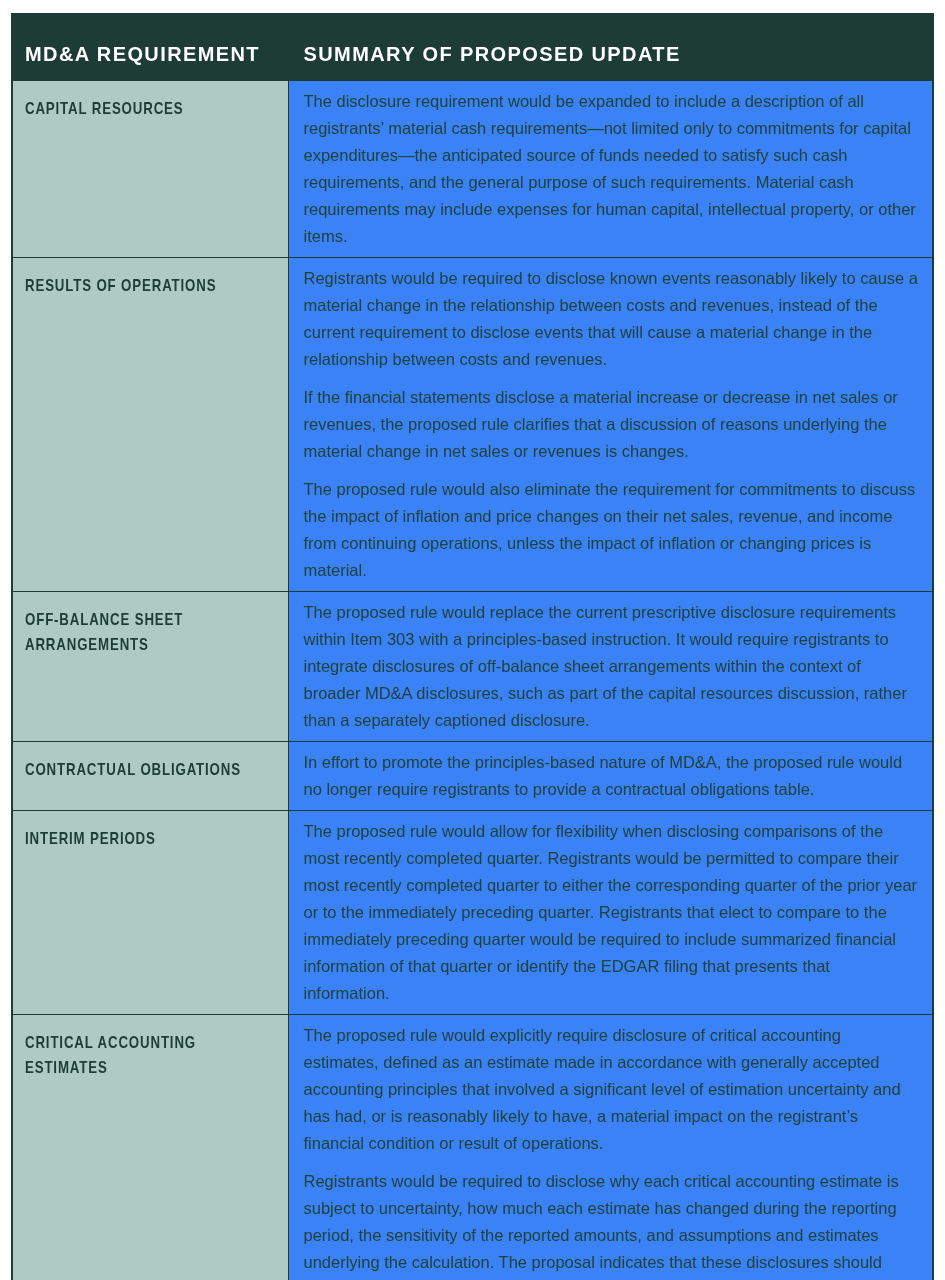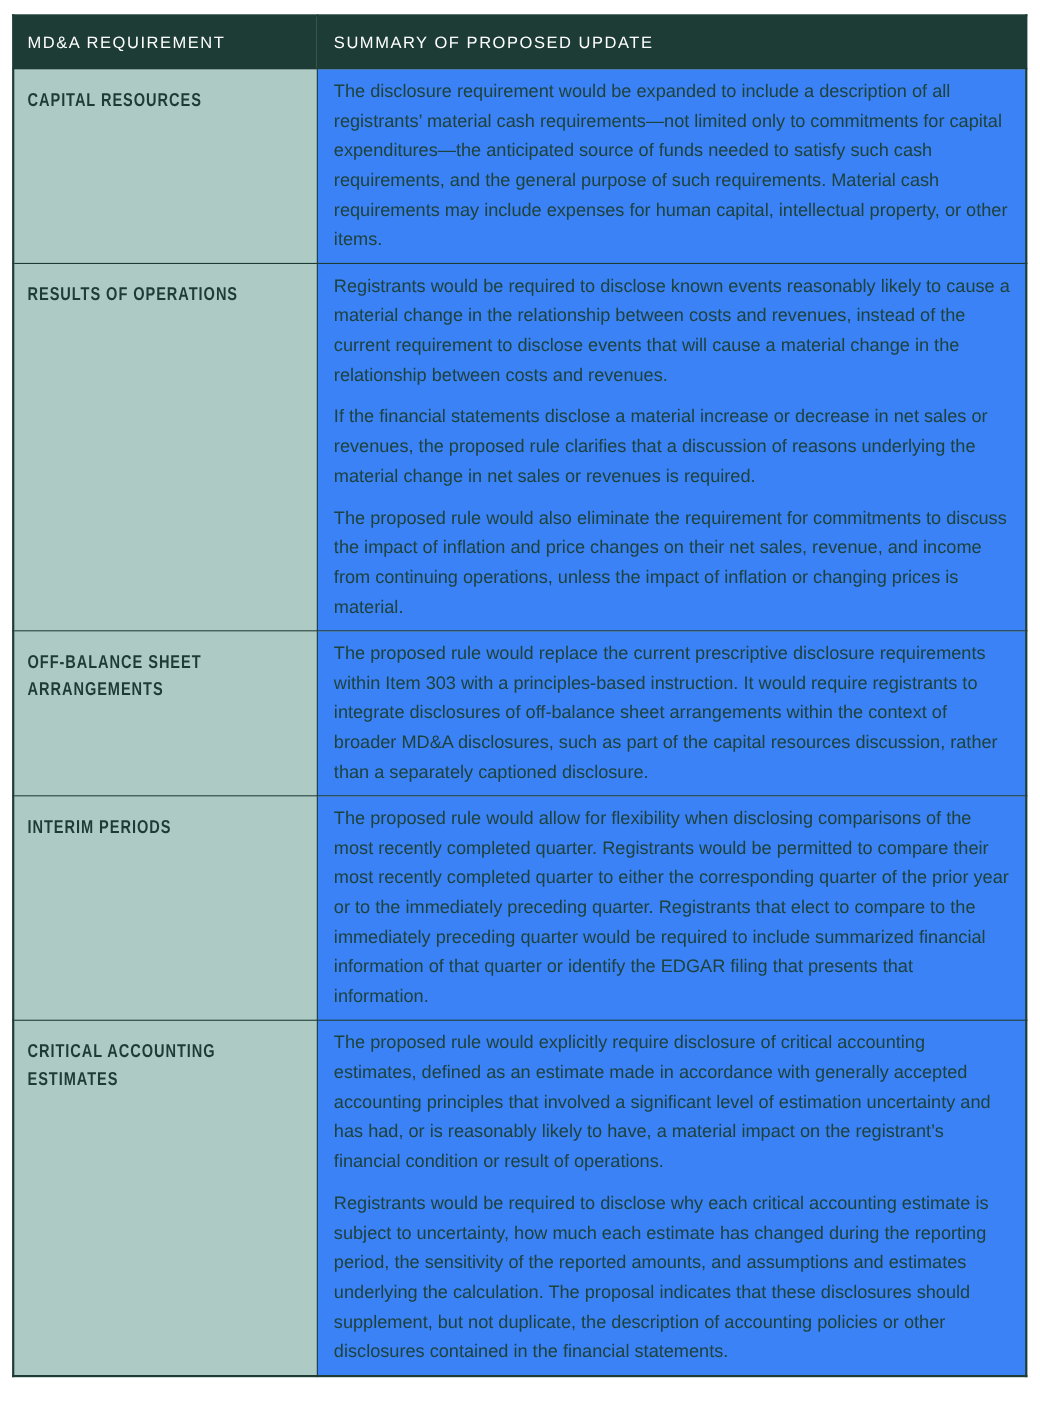--- a/index.html
+++ b/index.html
@@ -25,24 +25,24 @@
     border-collapse:collapse;
     table-layout:fixed;
     border:2px solid var(--border);
   }
   table.mdna col.c-req{width:276px;}
   thead th{
     background:var(--header-bg);
     color:var(--header-text);
     text-align:left;
     vertical-align:middle;
-    font-size:15px;
-    font-weight:400;
+    font-size:20px;
+    font-weight:700;
     letter-spacing:1.4px;
-    padding:16px 12px 14px 12px;
+    padding:28px 12px 14px 12px;
     border:1.5px solid var(--border);
   }
   thead th.h-summary{padding-left:15px;}
   tbody th.req-cell{
     background:var(--left-bg);
     vertical-align:top;
     text-align:left;
     padding:16px 10px 10px 12px;
     border:1.5px solid var(--border);
   }
@@ -92,30 +92,38 @@
           <td class="summary-cell">
             <p>The disclosure requirement would be expanded to include a description of all registrants’ material cash requirements—not limited only to commitments for capital expenditures—the anticipated source of funds needed to satisfy such cash requirements, and the general purpose of such requirements. Material cash requirements may include expenses for human capital, intellectual property, or other items.</p>
           </td>
         </tr>
         <tr>
           <th class="req-cell">
             <div class="req-label">RESULTS OF OPERATIONS</div>
           </th>
           <td class="summary-cell">
             <p>Registrants would be required to disclose known events reasonably likely to cause a material change in the relationship between costs and revenues, instead of the current requirement to disclose events that will cause a material change in the relationship between costs and revenues.</p>
-            <p>If the financial statements disclose a material increase or decrease in net sales or revenues, the proposed rule clarifies that a discussion of reasons underlying the material change in net sales or revenues is required.</p>
+            <p>If the financial statements disclose a material increase or decrease in net sales or revenues, the proposed rule clarifies that a discussion of reasons underlying the material change in net sales or revenues is changes.</p>
             <p>The proposed rule would also eliminate the requirement for commitments to discuss the impact of inflation and price changes on their net sales, revenue, and income from continuing operations, unless the impact of inflation or changing prices is material.</p>
           </td>
         </tr>
         <tr>
           <th class="req-cell">
             <div class="req-label">OFF-BALANCE SHEET ARRANGEMENTS</div>
           </th>
           <td class="summary-cell">
             <p>The proposed rule would replace the current prescriptive disclosure requirements within Item 303 with a principles-based instruction. It would require registrants to integrate disclosures of off-balance sheet arrangements within the context of broader MD&amp;A disclosures, such as part of the capital resources discussion, rather than a separately captioned disclosure.</p>
+          </td>
+        </tr>
+        <tr>
+          <th class="req-cell">
+            <div class="req-label">CONTRACTUAL OBLIGATIONS</div>
+          </th>
+          <td class="summary-cell">
+            <p>In effort to promote the principles-based nature of MD&amp;A, the proposed rule would no longer require registrants to provide a contractual obligations table.</p>
           </td>
         </tr>
         <tr>
           <th class="req-cell">
             <div class="req-label">INTERIM PERIODS</div>
           </th>
           <td class="summary-cell">
             <p>The proposed rule would allow for flexibility when disclosing comparisons of the most recently completed quarter. Registrants would be permitted to compare their most recently completed quarter to either the corresponding quarter of the prior year or to the immediately preceding quarter. Registrants that elect to compare to the immediately preceding quarter would be required to include summarized financial information of that quarter or identify the EDGAR filing that presents that information.</p>
           </td>
         </tr>

